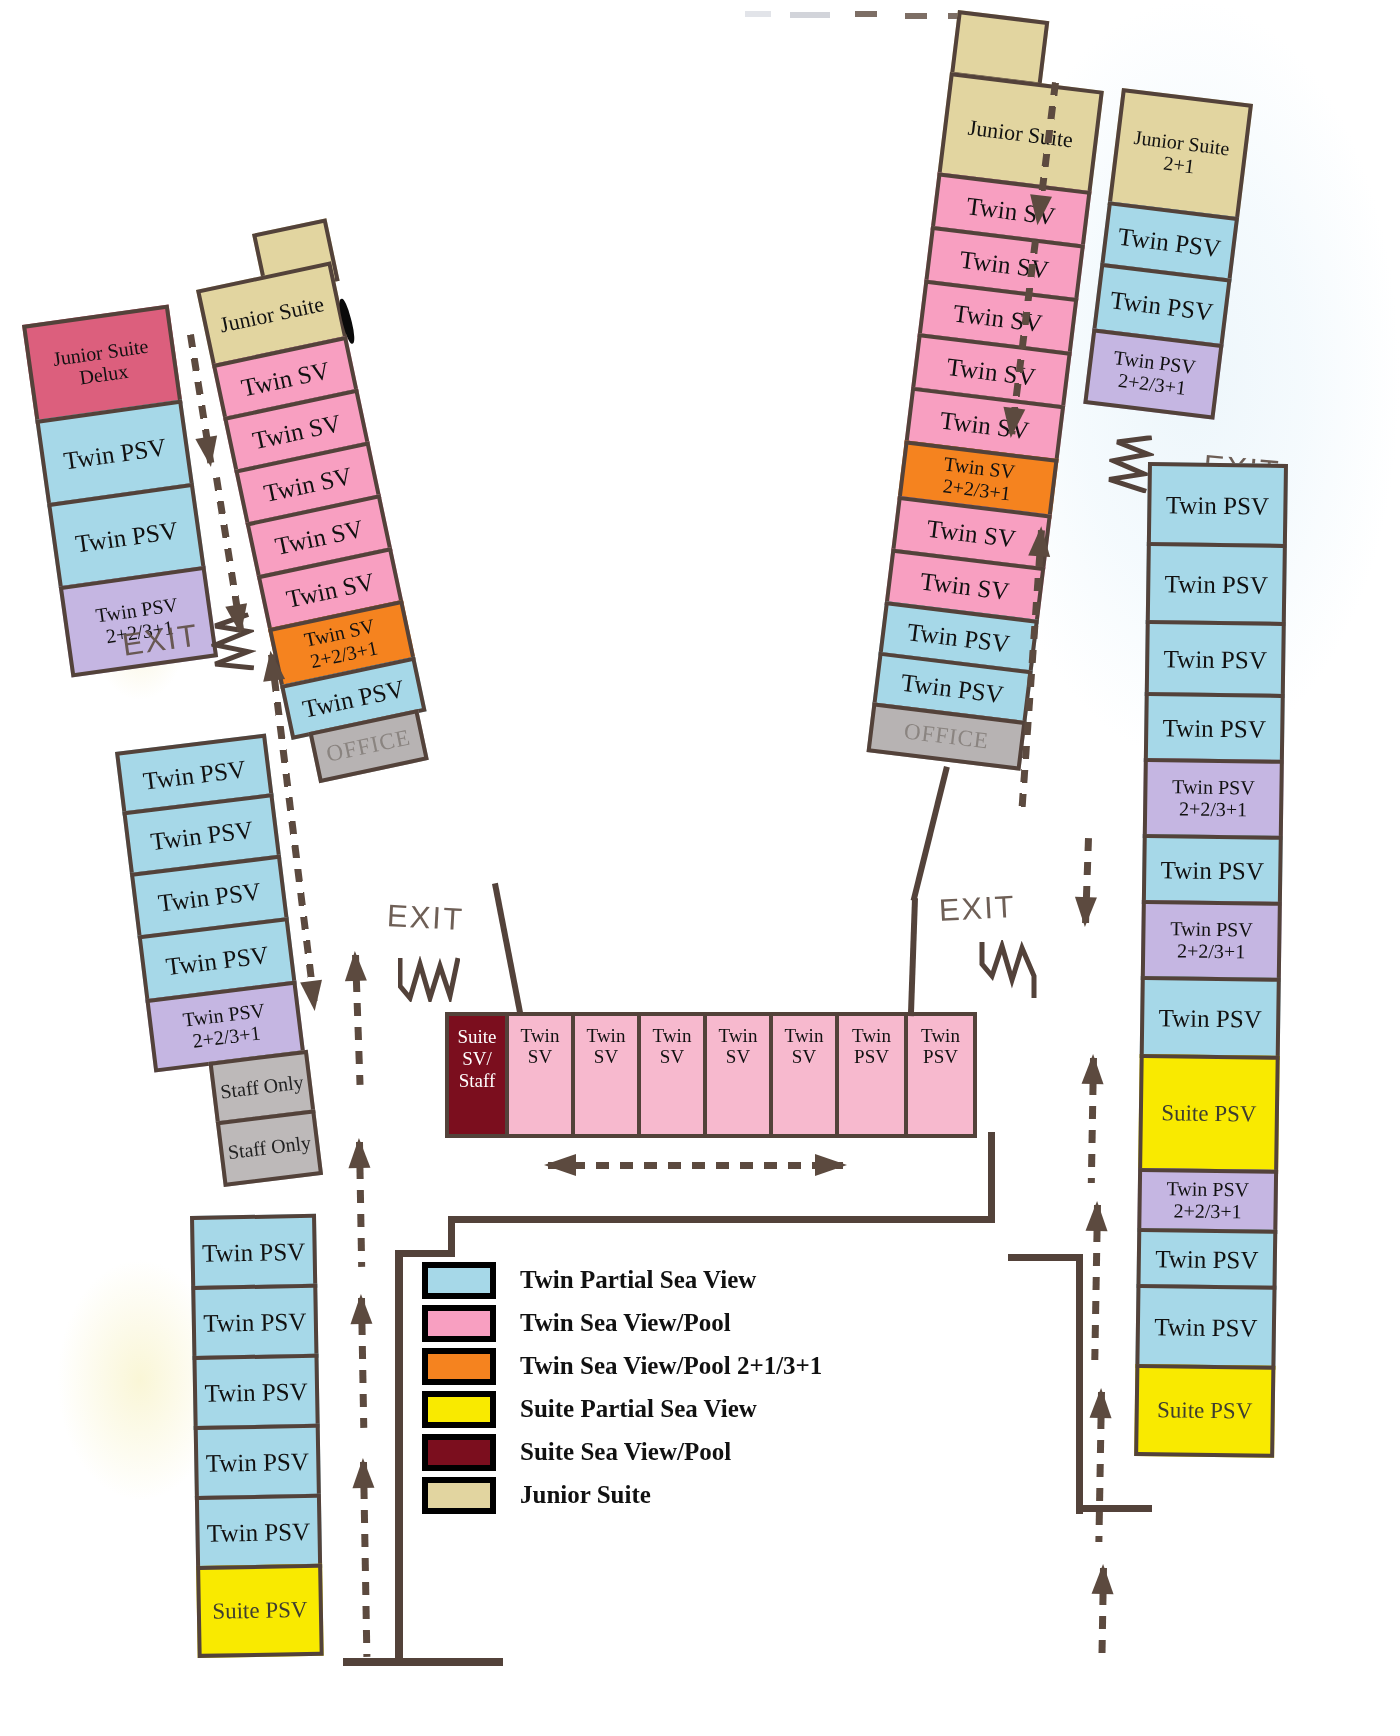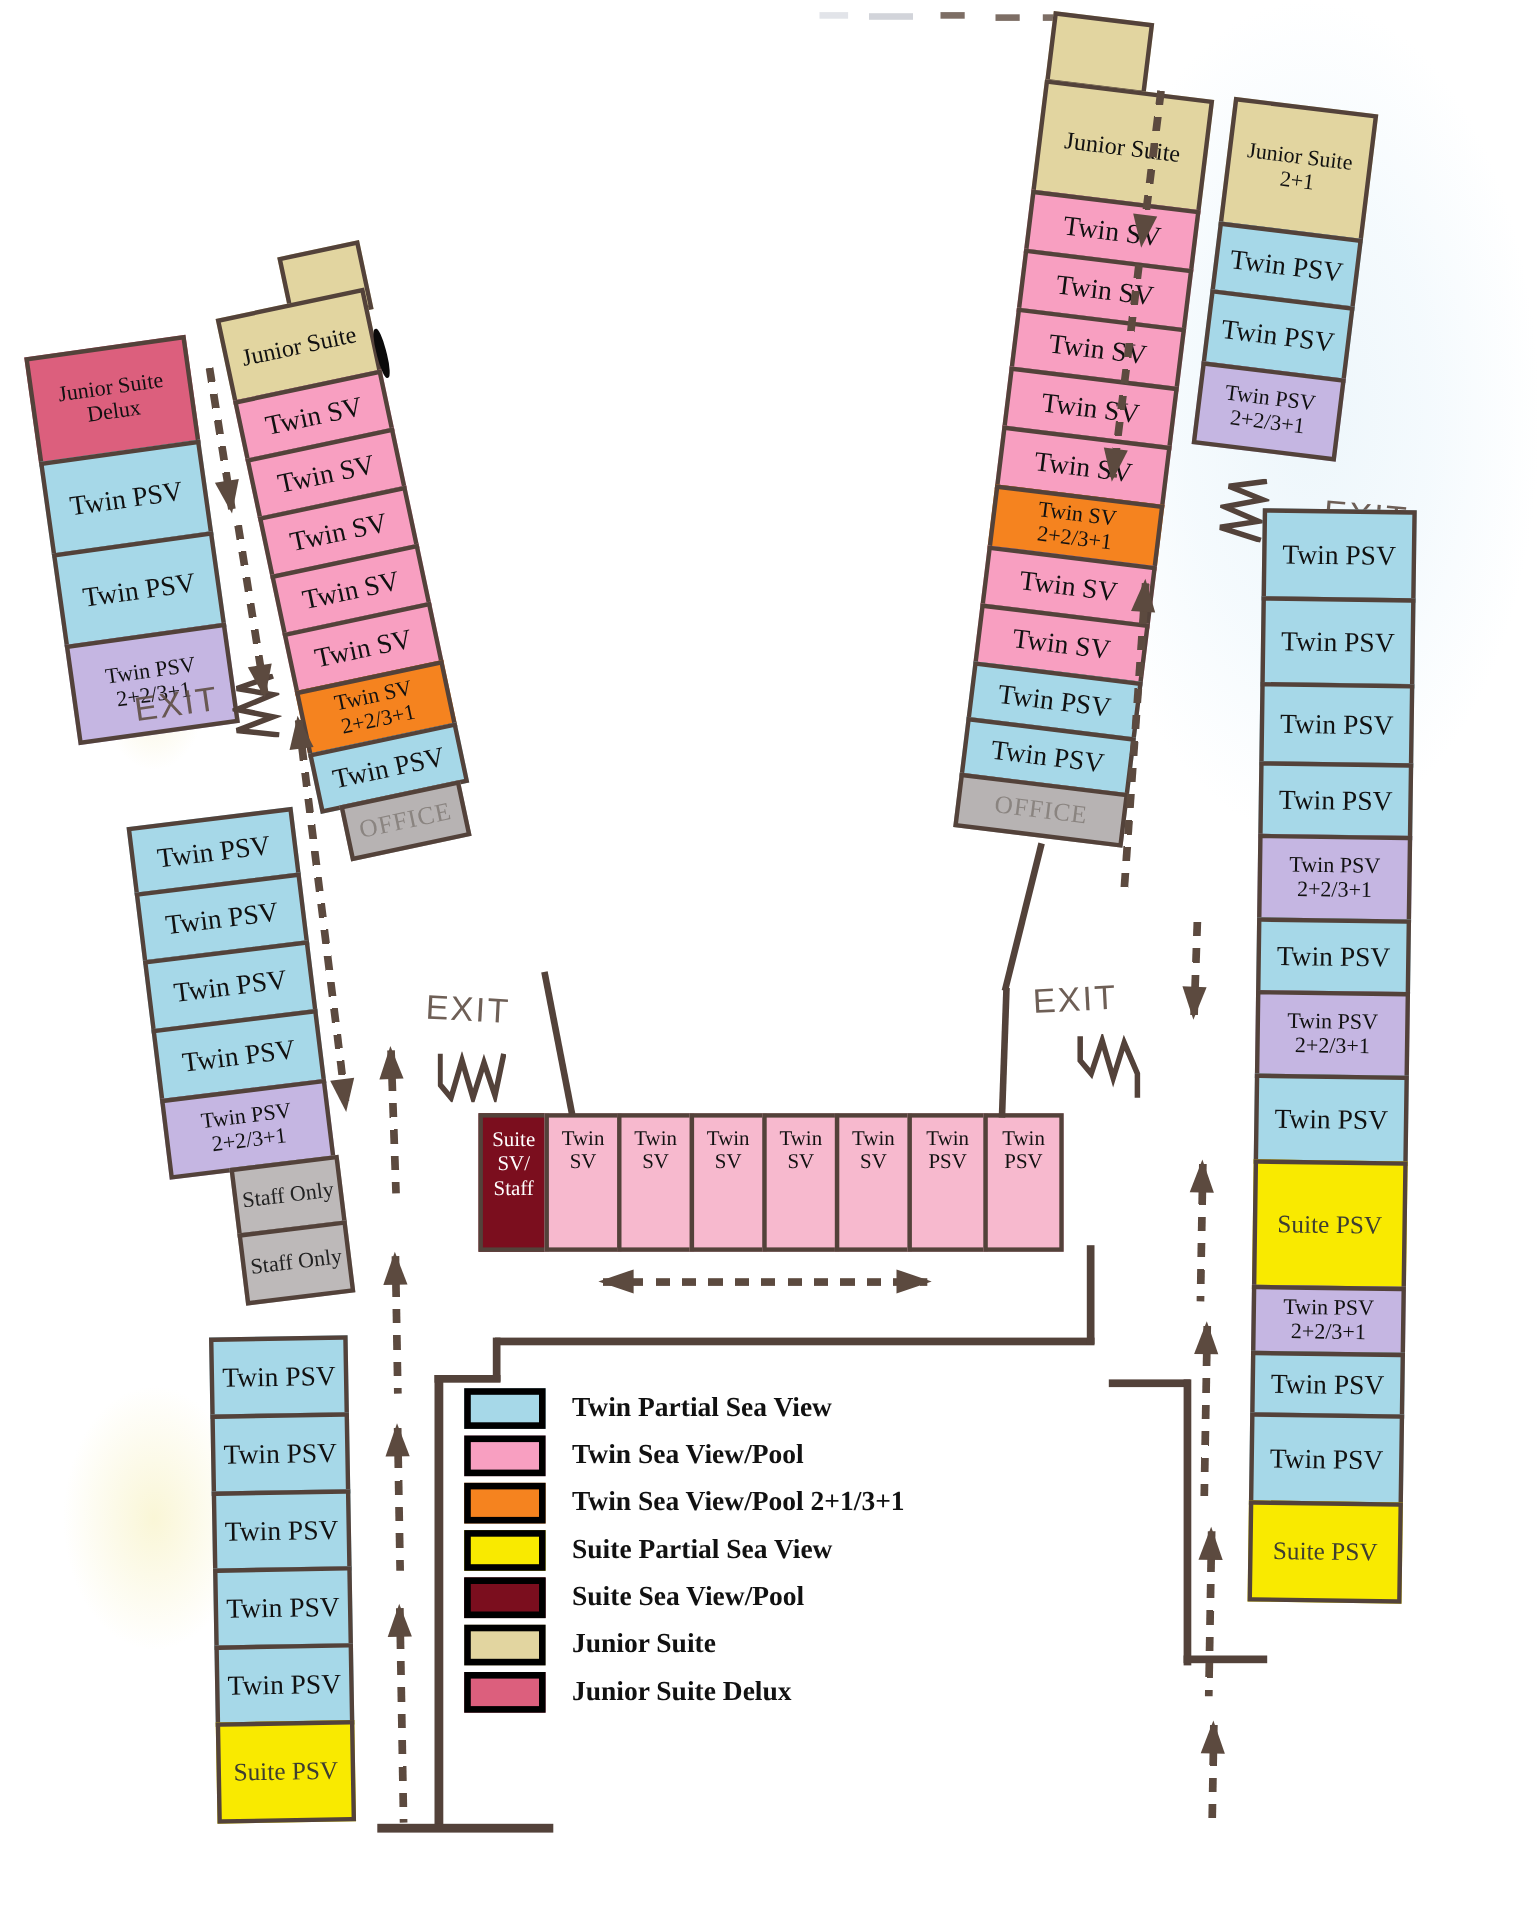--- a/index.html
+++ b/index.html
@@ -182,21 +182,21 @@
 <div class="arrow up" style="left:352px;top:955px;height:130px;transform:rotate(-2deg);"></div>
 <div class="arrow up" style="left:356px;top:1142px;height:125px;transform:rotate(-1deg);"></div>
 <div class="arrow up" style="left:358px;top:1298px;height:130px;transform:rotate(-1deg);"></div>
 <div class="arrow up" style="left:360px;top:1462px;height:195px;transform:rotate(-1deg);"></div>
 
 <div class="exit" style="left:388px;top:898px;transform:rotate(3deg);">EXIT</div>
 <svg class="door" style="left:398px;top:956px;" width="62" height="46" viewBox="0 0 62 46">
   <polyline points="2,2 2,30 12,42 22,8 32,42 42,10 52,40 60,2" fill="none" stroke="#53423a" stroke-width="5"></polyline>
 </svg>
 
-<div class="mrow" style="left:435px;top:1012px;">
+<div class="mrow" style="left:445px;top:1012px;">
     <div class="room suite_sv_pool multi" style="width: 64px; background: rgb(123, 14, 30);">
       <div class="rl">Suite</div>
       <div class="rl">SV/</div>
       <div class="rl">Staff</div>
     </div>
     <div class="room twin_sv_light multi" style="width: 70px; background: rgb(247, 185, 206);">
       <div class="rl">Twin</div>
       <div class="rl">SV</div>
     </div>
     <div class="room twin_sv_light multi" style="width: 70px; background: rgb(247, 185, 206);">
@@ -264,24 +264,20 @@
       <span class="legend-label">Suite Partial Sea View</span>
     </div>
     <div class="legend-row">
       <span class="swatch" style="background: rgb(123, 14, 30);"></span>
       <span class="legend-label">Suite Sea View/Pool</span>
     </div>
     <div class="legend-row">
       <span class="swatch" style="background: rgb(226, 213, 160);"></span>
       <span class="legend-label">Junior Suite</span>
     </div>
-    <div class="legend-row">
-      <span class="swatch" style="background: rgb(220, 95, 125);"></span>
-      <span class="legend-label">Junior Suite Delux</span>
-    </div>
   </div>
 
 <div class="annex" style="left:958px;top:10px;width:92px;height:66px;transform:rotate(7deg);background:#E2D5A0;"></div>
 
 <div class="col" style="left:950px;top:72px;width:155px;transform:rotate(7deg);">
     <div class="room junior_suite" style="height: 105px; background: rgb(226, 213, 160);">
       <div class="rl">Junior Suite</div>
     </div>
     <div class="room twin_sv" style="height: 58px; background: rgb(248, 159, 193);">
       <div class="rl">Twin SV</div>

